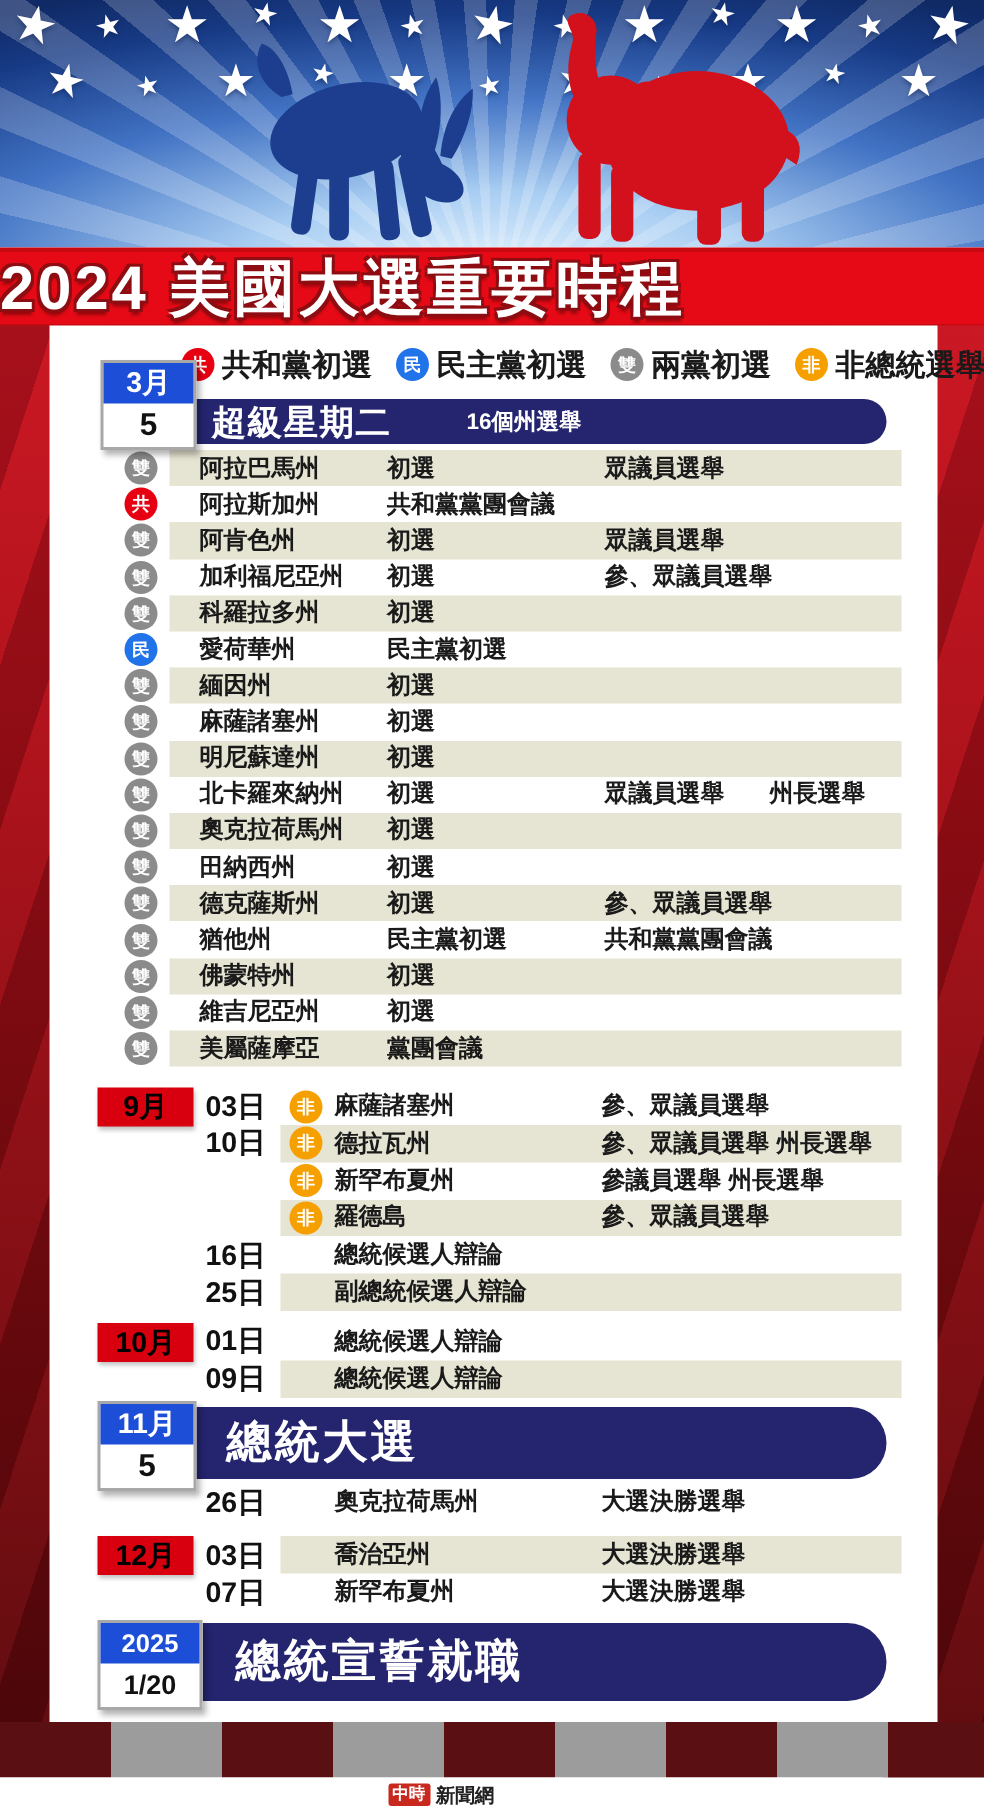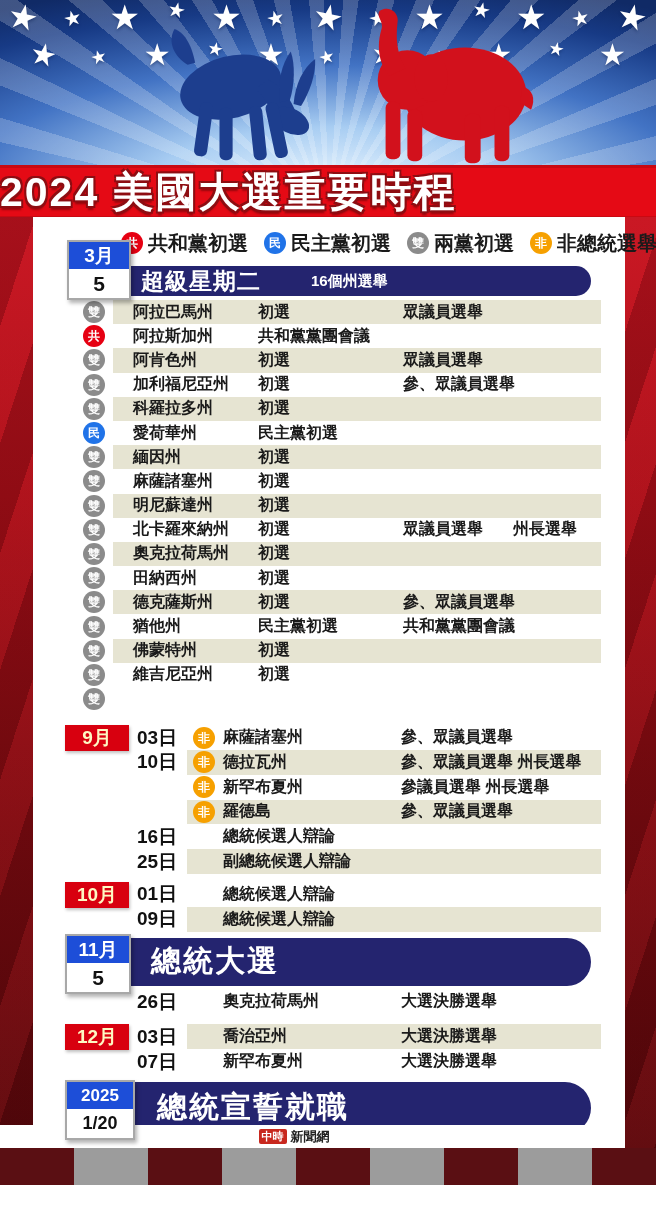--- a/index.html
+++ b/index.html
@@ -72,21 +72,21 @@
   .cal{position:absolute;width:60px;border:2px solid #a8a8a8;background:#fff;text-align:center;
        box-shadow:2px 3px 4px rgba(0,0,0,.30);z-index:3;}
   .sec-march .cal{left:34px;top:-26px;}
   .sec-nov  .cal{left:32px;top:-4px;width:62px;}
   .sec-y2025 .cal{left:32px;top:-2px;width:66px;}
   .cal-month{background:#1d4ed8;color:#fff;font-weight:bold;font-size:19px;height:27px;line-height:27px;white-space:nowrap;}
   .cal-day{color:#111;font-weight:bold;font-size:21px;height:29px;line-height:29px;}
   .sec-y2025 .cal-month{font-size:17px;}
   .sec-y2025 .cal-day{font-size:18px;}
 
-  .month-badge{position:absolute;left:32px;top:0;width:64px;height:26px;background:#d8000f;color:#fef9c3;
+  .month-badge{position:absolute;left:32px;top:0;width:64px;height:26px;background:#d8000f;color:#000000;
     font-size:19px;font-weight:bold;display:flex;align-items:center;justify-content:center;
     box-shadow:1px 2px 3px rgba(0,0,0,.25);z-index:3;white-space:nowrap;}
 
   .sec-march .rows{margin-top:4px;}
   .sec-nov .rows{margin-top:4px;}
 
   .row{display:flex;align-items:center;}
   .march-row{height:24.2px;padding-left:50px;}
   .dated-row{height:24.8px;padding-left:104px;}
   .row-body{flex:1;display:flex;align-items:center;height:100%;margin-right:24px;min-width:0;}
@@ -101,21 +101,21 @@
   .col-state{width:125px;flex:0 0 125px;}
   .col-event{width:145px;flex:0 0 145px;}
   .col-extra{width:110px;flex:0 0 110px;}
   .col-extra2{flex:1;}
   .col-dstate{width:178px;flex:0 0 178px;}
   .col-dextra{flex:1;}
 
   
   .stripe-band{position:absolute;top:1148px;left:0;width:656px;height:37px;
     background:repeating-linear-gradient(90deg,#5a0f13 0 74px,#9c9c9c 74px 148px);}
-  .footer{position:absolute;top:1125px;left:0;width:588px;height:23px;background:#fff;
+  .footer{position:absolute;top:1185px;left:0;width:588px;height:23px;background:#fff;
     display:flex;align-items:center;justify-content:center;gap:4px;}
   .logo-box{background:#c8281e;color:#fff;font-size:11px;font-weight:bold;padding:1px 3px;border-radius:2px;line-height:1.2;}
   .logo-text{font-size:13px;color:#222;font-weight:bold;font-family:"Liberation Serif","DejaVu Serif",serif;}
 </style>
 </head>
 <body>
 
 <div class="poster">
 
   <div class="header-art">
@@ -353,20 +353,26 @@
               <span class="chip chip-both">雙</span>
               <div class="row-body">
                 <span class="col col-state">維吉尼亞州</span>
                 <span class="col col-event">初選</span>
                 <span class="col col-extra"></span>
                 <span class="col col-extra2"></span>
               </div>
             </div>
             <div class="row march-row">
               <span class="chip chip-both">雙</span>
+              <div class="row-body shade">
+                <span class="col col-state">美屬薩摩亞</span>
+                <span class="col col-event">黨團會議</span>
+                <span class="col col-extra"></span>
+                <span class="col col-extra2"></span>
+              </div>
             </div>
           </div>
         </div>
         <div class="section sec-sep">
           <div class="month-badge">9月</div>
           <div class="rows">
             <div class="row dated-row">
               <span class="date">03日</span>
               <div class="row-body">
                 <span class="chip chip-non">非</span>

